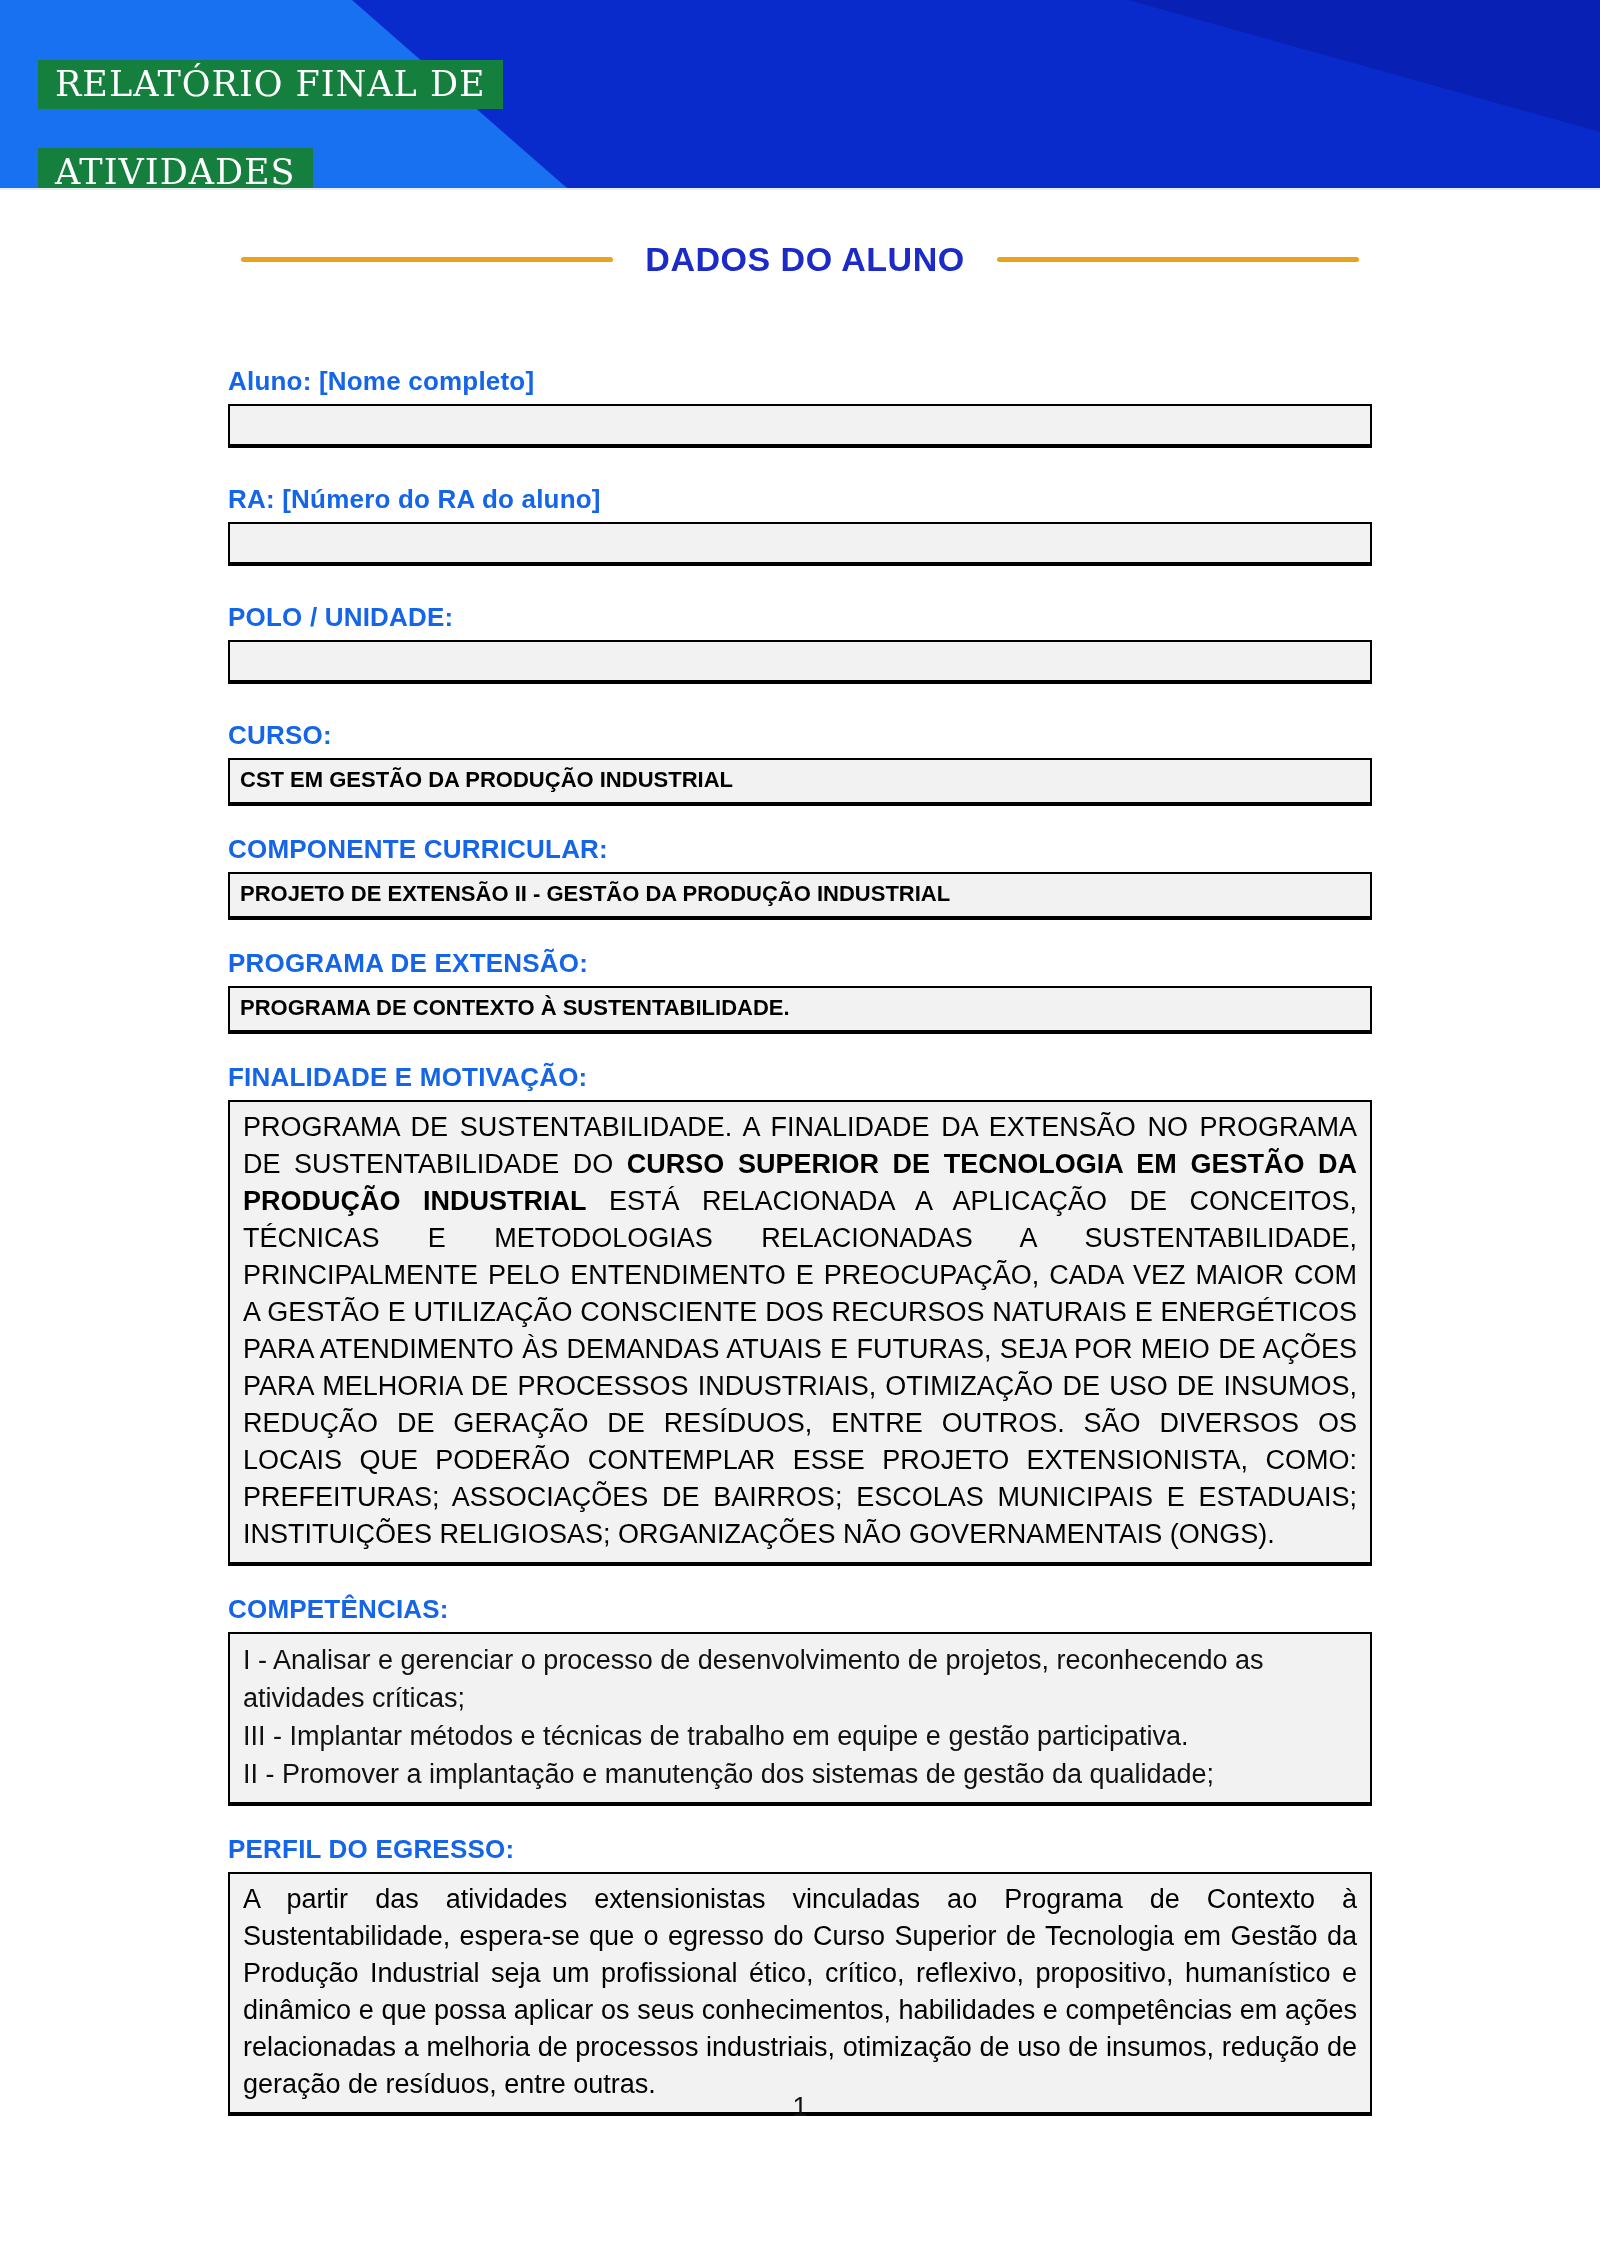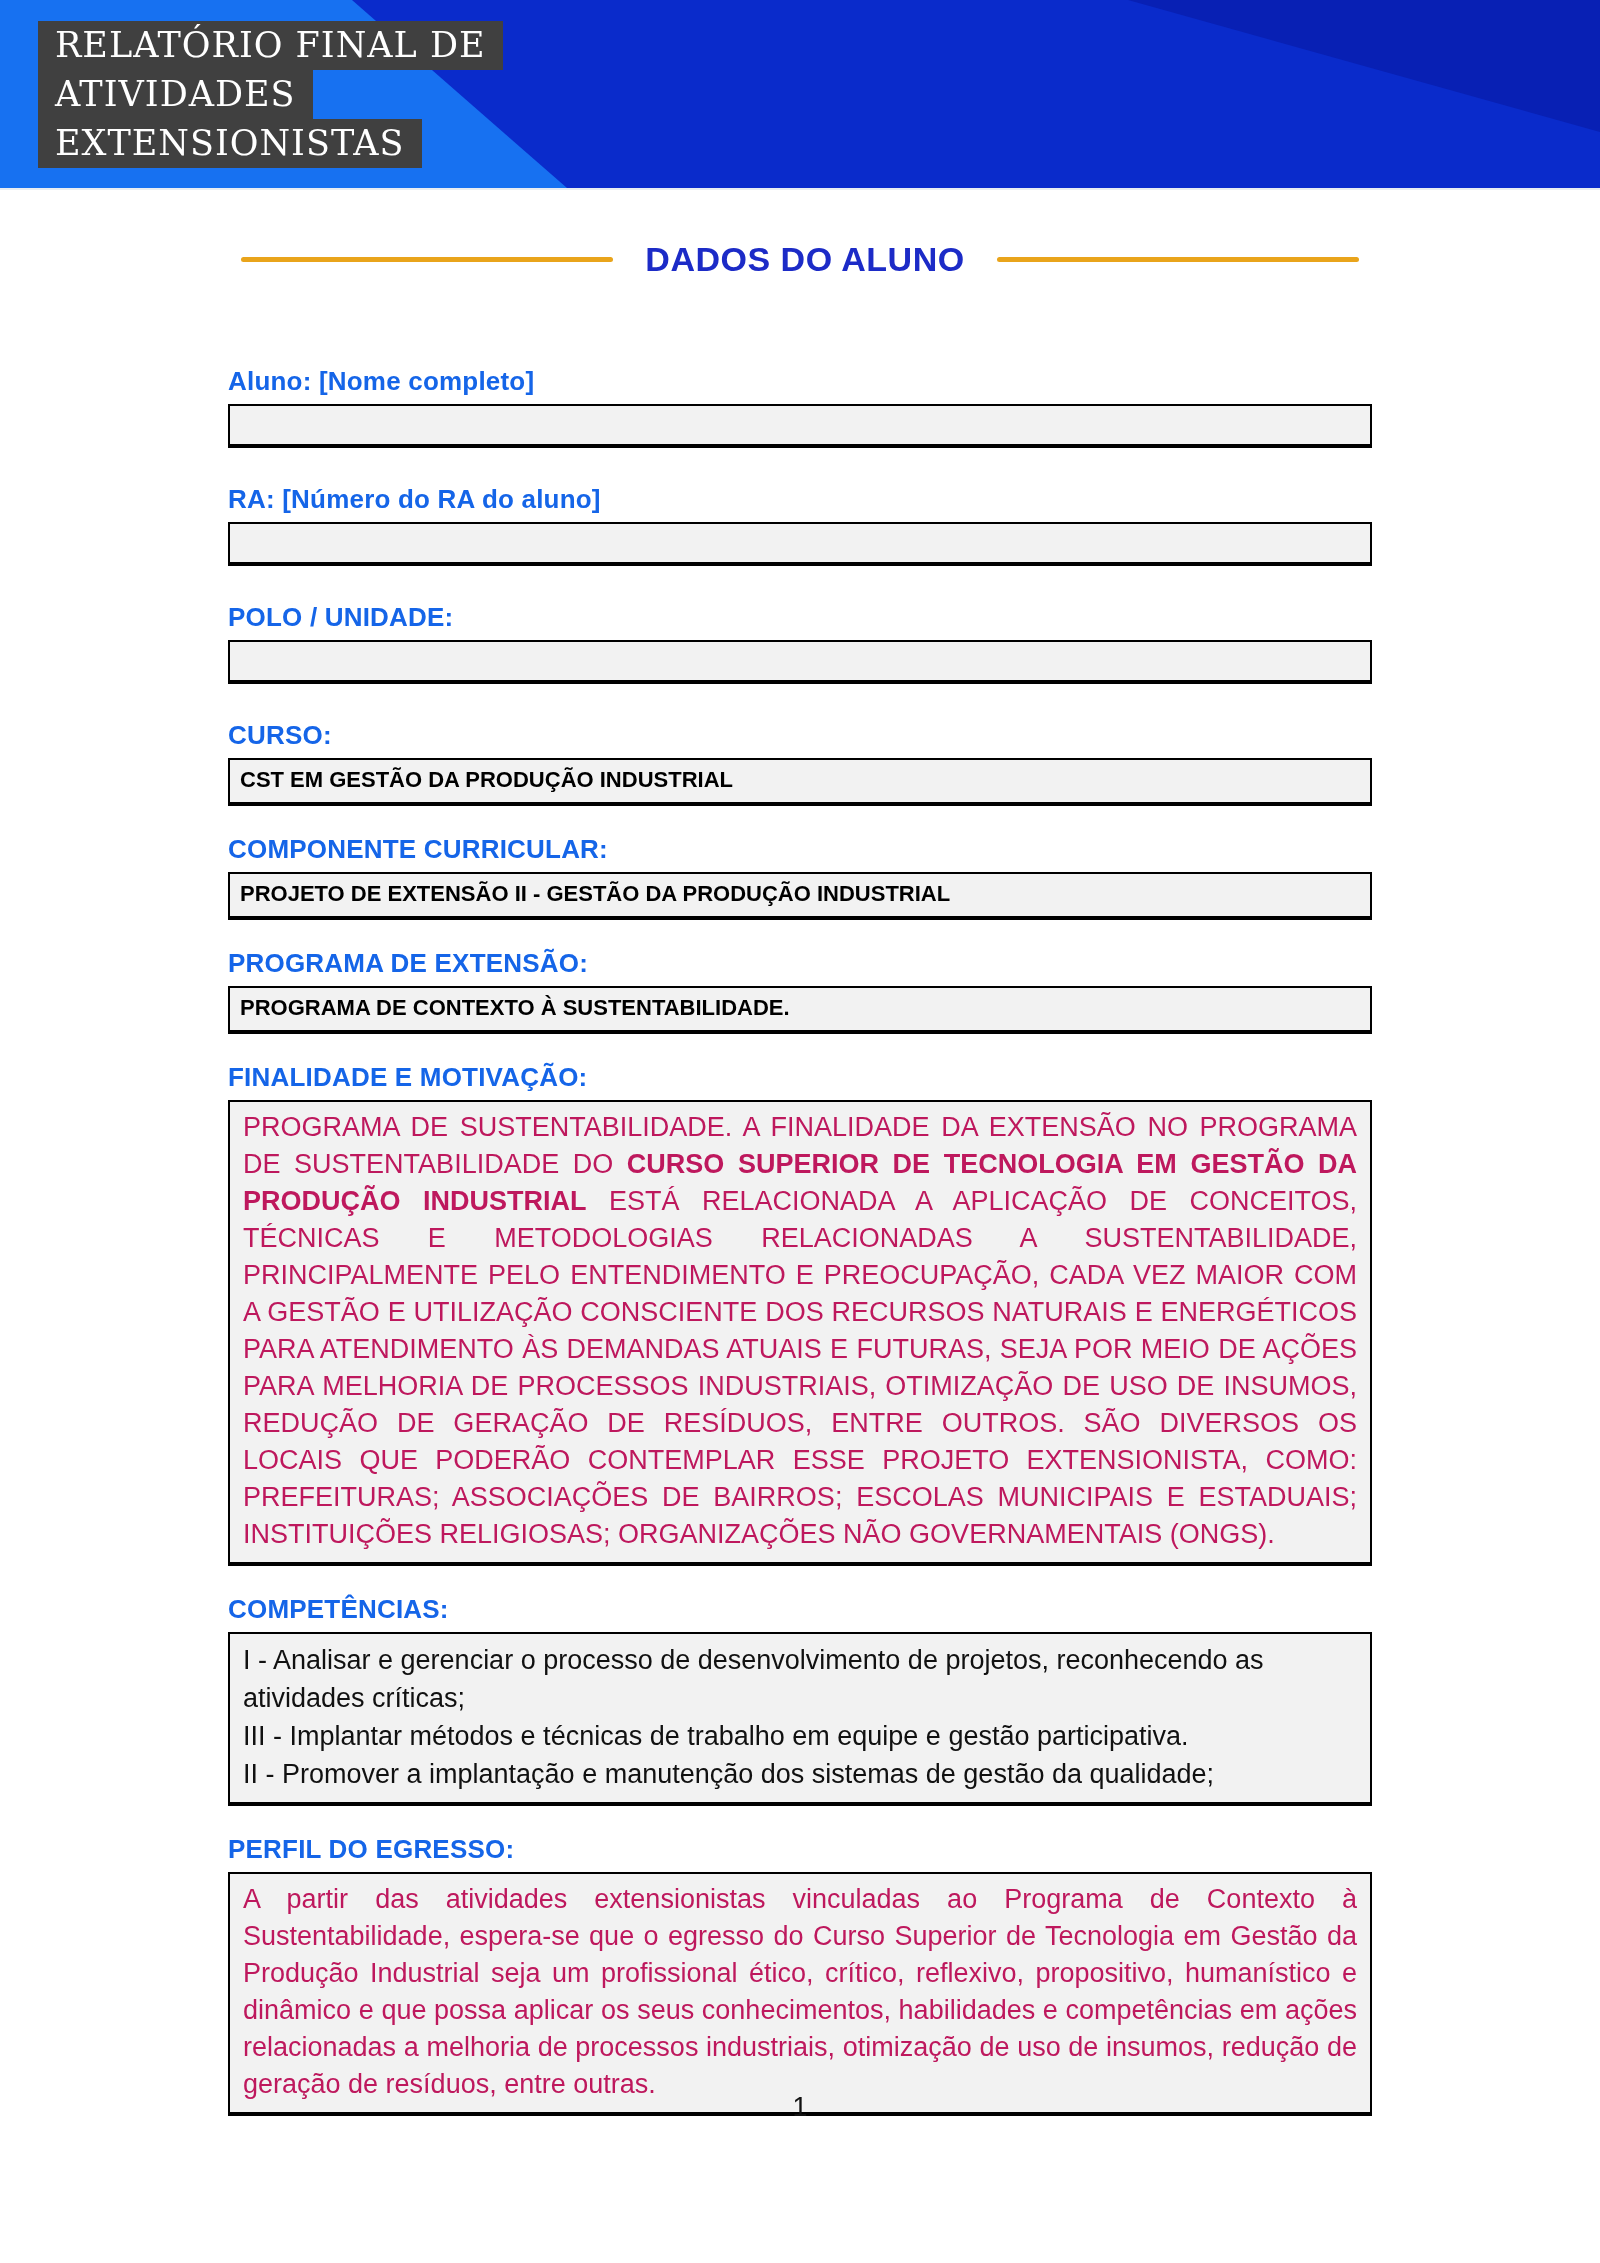--- a/index.html
+++ b/index.html
@@ -25,28 +25,29 @@
   .header .diag-corner{
     position:absolute;inset:0;
     background:#0820B4;
     clip-path:polygon(1128px 0,1600px 0,1600px 132px);
   }
   .banner{
     position:absolute;left:38px;top:21px;z-index:3;
   }
   .banner .banner-line{
     display:table;
-    background:#404040;
+    background:#15803d;
     color:#ffffff;
     font-family:"DejaVu Serif",serif;
     font-size:35px;
     line-height:49px;
     letter-spacing:1px;
     padding:0 17px;
     white-space:nowrap;
+    margin-top:39px;
   }
 
   
   .title-row{
     margin-top:48px;
     display:flex;align-items:center;justify-content:center;
     gap:32px;height:42px;
   }
   .title-rule{height:5px;background:#E9A41B;border-radius:3px;}
   .title-rule.left{width:372px;}
@@ -69,21 +70,21 @@
     box-sizing:border-box;
   }
   .field-box.empty{height:44px;}
   .field-box.single{
     padding:3px 10px 5px 10px;
     font-weight:bold;font-size:22px;line-height:34px;color:#000000;
     white-space:nowrap;overflow:hidden;
   }
   .field-box.para{
     padding:7px 13px 9px 13px;
-    font-size:27px;line-height:37px;color:#be185d;
+    font-size:27px;line-height:37px;color:#000000;
     text-align:justify;
   }
   .field-box.list{
     padding:7px 1px 9px 13px;
     font-size:27px;line-height:38px;color:#111;
     text-align:left;
   }
   .gap-lg{margin-bottom:34px;}
 
   

